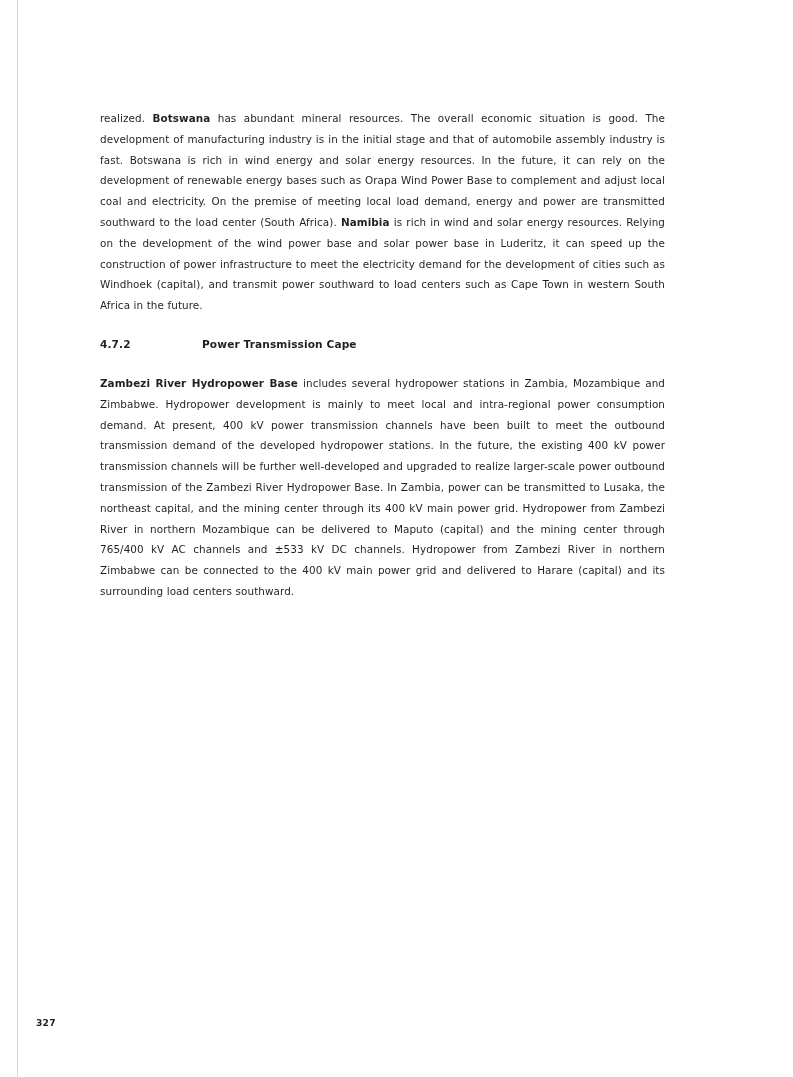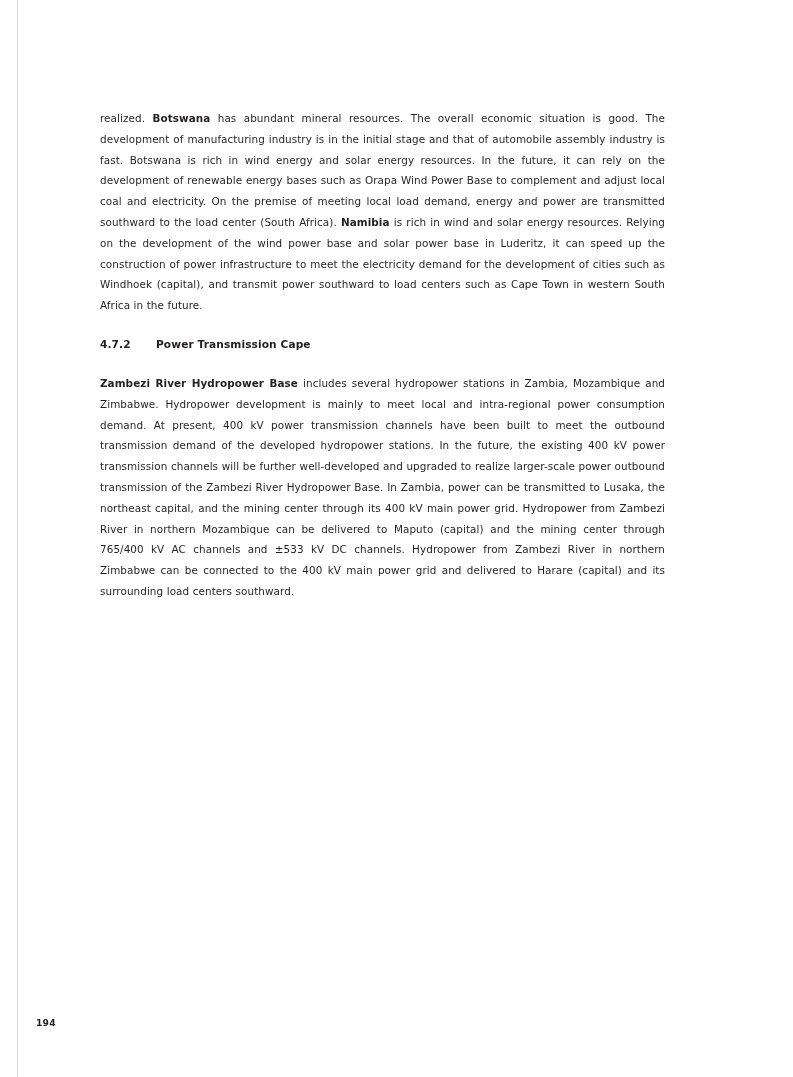--- a/index.html
+++ b/index.html
@@ -54,20 +54,21 @@
     margin: 0;
     font-size: 10.6px;
     font-weight: bold;
     color: #231f20;
     letter-spacing: 0.1px;
   }
   .heading-block {
     margin-top: 22px;
     margin-bottom: 23px;
     display: flex;
+    gap: 46px;
   }
   .heading-number {
     width: 56px;
     flex: 0 0 56px;
   }
   .page-number {
     position: absolute;
     left: 36px;
     top: 1017px;
     font-size: 9.2px;
@@ -88,14 +89,14 @@
 
     <div class="heading-block">
       <h2 class="section-heading heading-number">4.7.2</h2>
       <h2 class="section-heading">Power Transmission Cape</h2>
     </div>
 
     <p class="body-text"><span class="lead-term">Zambezi River Hydropower Base</span> includes several hydropower stations in Zambia, Mozambique and Zimbabwe. Hydropower development is mainly to meet local and intra-regional power consumption demand. At present, 400 kV power transmission channels have been built to meet the outbound transmission demand of the developed hydropower stations. In the future, the existing 400 kV power transmission channels will be further well-developed and upgraded to realize larger-scale power outbound transmission of the Zambezi River Hydropower Base. In Zambia, power can be transmitted to Lusaka, the northeast capital, and the mining center through its 400 kV main power grid. Hydropower from Zambezi River in northern Mozambique can be delivered to Maputo (capital) and the mining center through 765/400 kV AC channels and ±533 kV DC channels. Hydropower from Zambezi River in northern Zimbabwe can be connected to the 400 kV main power grid and delivered to Harare (capital) and its surrounding load centers southward.</p>
 
   </div>
 
-  <div class="page-number">194</div>
+  <div class="page-number">327</div>
 </div>
 
 </body></html>

